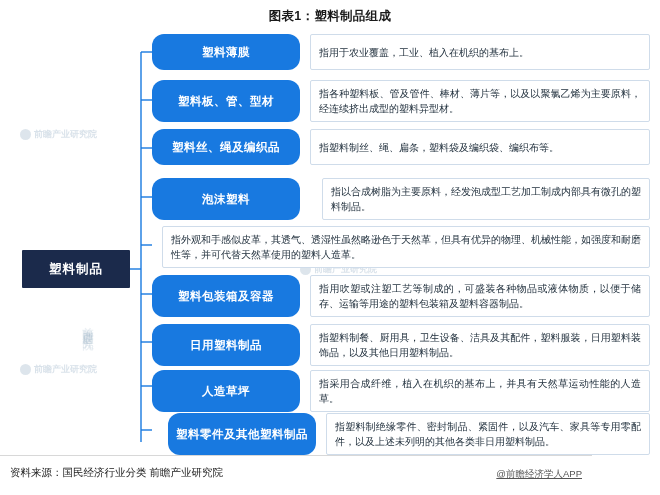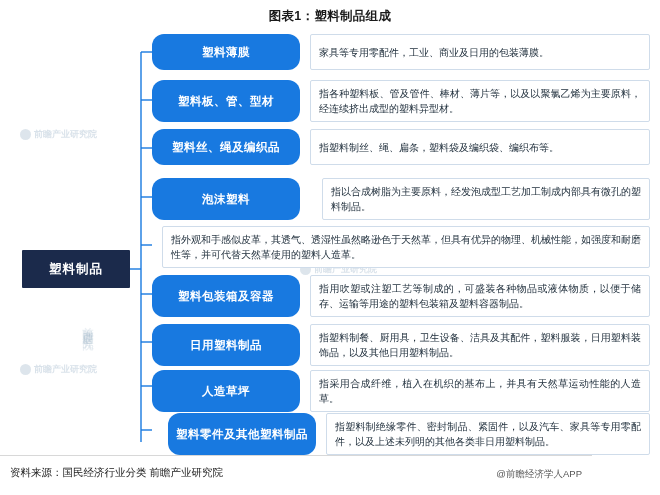--- a/index.html
+++ b/index.html
@@ -147,20 +147,21 @@
     top: 10px;
     font-size: 10.5px;
     color: #1a1a1a;
   }
   .brand {
     position: absolute;
     right: 10px;
     top: 12px;
     font-size: 9.5px;
     color: #555;
+    text-decoration: underline;
   }
 </style>
 </head>
 <body>
 
 <div class="title-bar">
   <span>图表1：</span><span>塑料制品组成</span>
 </div>
 
 <div class="diagram">
@@ -199,21 +200,21 @@
     <span class="dot"></span>
     <span>前瞻产业研究院</span>
   </div>
   <div class="wm-vert" style="left:80px; top:290px;">前瞻产业研究院</div>
   <div class="wm-vert" style="left:470px; top:200px;">前瞻产业研究院</div>
 
   <div class="rows">
 
     <div class="row" style="top:6px;">
       <div class="cat-box">塑料薄膜</div>
-      <div class="desc-box">家具等专用零配件，工业、商业及日用的包装薄膜。</div>
+      <div class="desc-box">指用于农业覆盖，工业、植入在机织的基布上。</div>
     </div>
 
     <div class="row" style="top:52px;">
       <div class="cat-box">塑料板、管、型材</div>
       <div class="desc-box">指各种塑料板、管及管件、棒材、薄片等，以及以聚氯乙烯为主要原料，经连续挤出成型的塑料异型材。</div>
     </div>
 
     <div class="row" style="top:101px;">
       <div class="cat-box">塑料丝、绳及编织品</div>
       <div class="desc-box">指塑料制丝、绳、扁条，塑料袋及编织袋、编织布等。</div>

